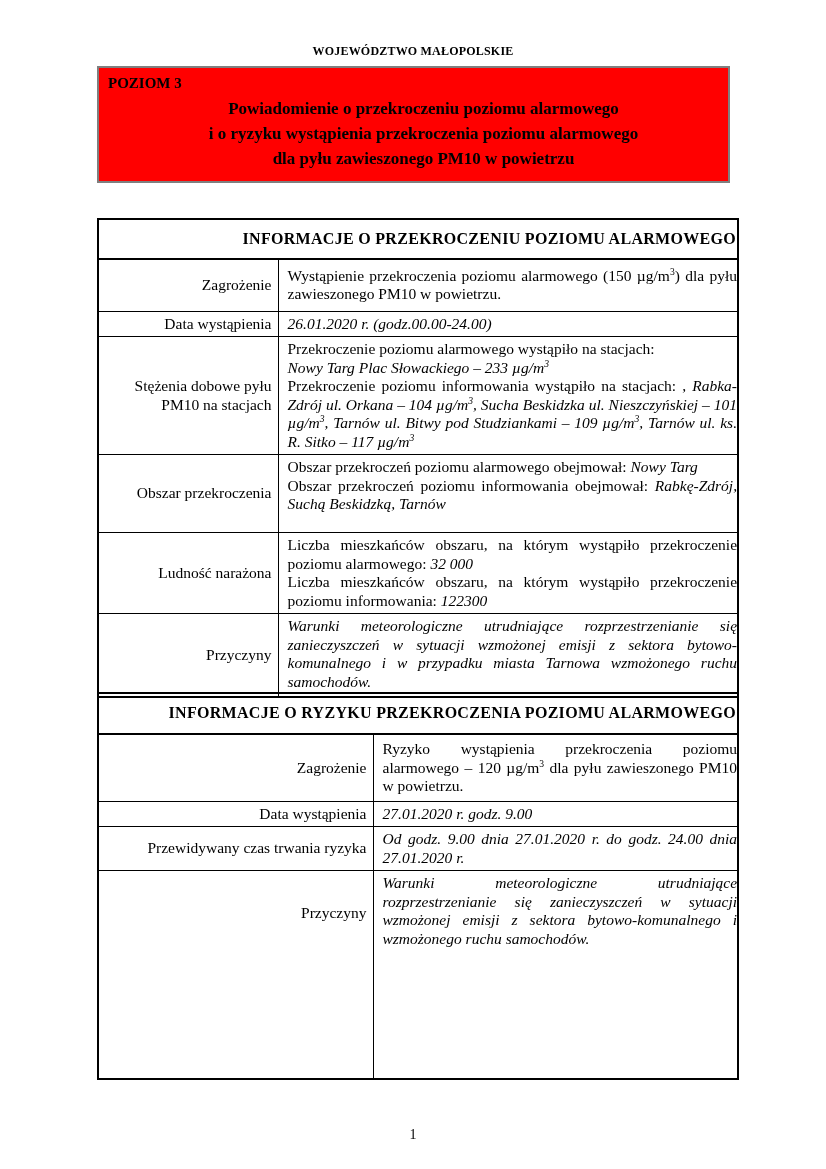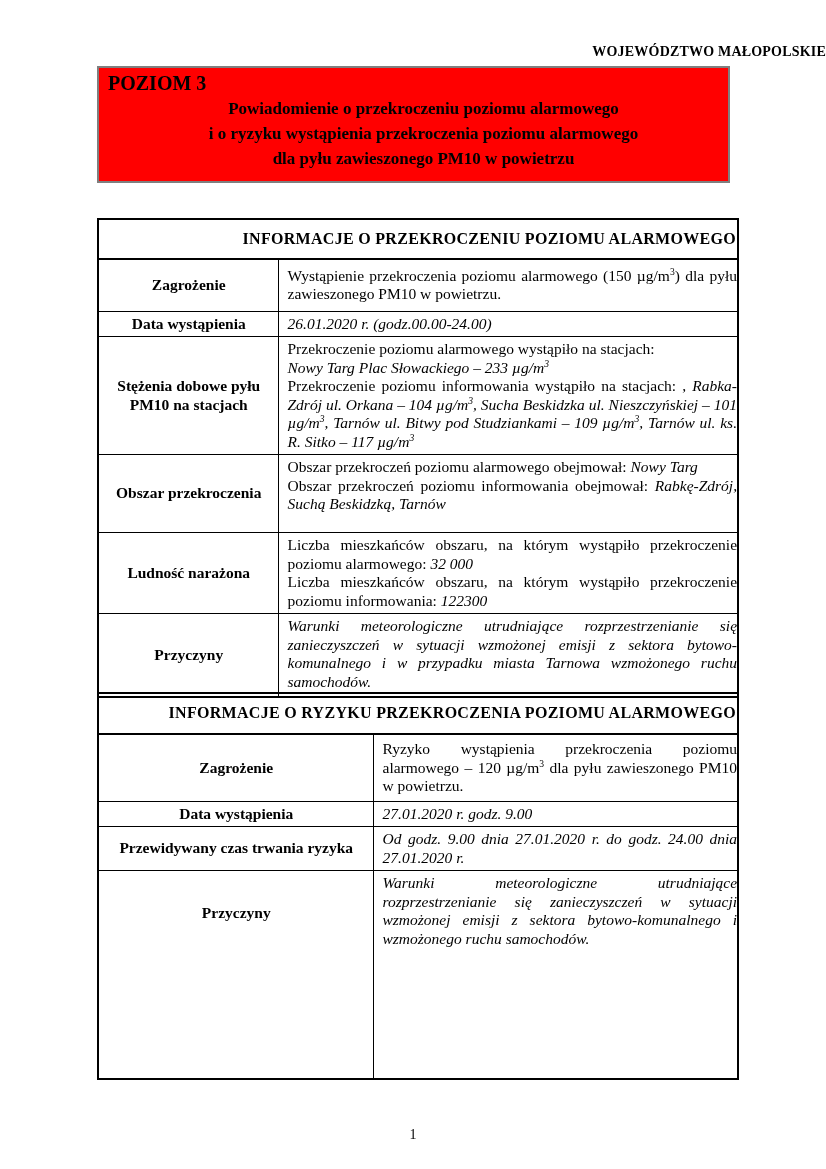--- a/index.html
+++ b/index.html
@@ -5,32 +5,32 @@
   html, body { margin: 0; padding: 0; }
   body {
     width: 826px; height: 1169px;
     background: #ffffff;
     font-family: "Liberation Serif", "DejaVu Serif", serif;
     color: #000000;
     position: relative;
   }
   .doc-title {
     position: absolute; top: 44px; left: 0; width: 826px;
-    text-align: right; font-weight: bold; font-size: 14px;
+    text-align: center; font-weight: bold; font-size: 12px;
     letter-spacing: 0.2px;
   }
   .banner {
     position: absolute; top: 66px; left: 97px;
     width: 633px; height: 117px;
     box-sizing: border-box;
     border: 2px solid #7f7f7f;
     padding-top: 3px;
   }
   .banner-level {
-    font-weight: bold; font-size: 20px; line-height: 25px;
+    font-weight: bold; font-size: 15px; line-height: 25px;
     padding-left: 9px; text-align: left;
   }
   .banner-line {
     font-weight: bold; font-size: 17px; line-height: 25px;
     text-align: center;
     margin-left: 20px;
   }
   table.doc-table {
     position: absolute; left: 97px;
     width: 640px;
@@ -44,22 +44,22 @@
   #table-exceedance col.c-value { width: 460px; }
   #table-risk col.c-label { width: 275px; }
   #table-risk col.c-value { width: 365px; }
   .doc-table td { border: 1px solid #000000; box-sizing: border-box; text-align: right; }
   .tbl-title-cell {
     border-bottom: 2px solid #000000 !important;
     font-weight: bold; font-size: 16px; text-align: center;
     vertical-align: middle; letter-spacing: 0.3px;
   }
   td.lbl {
-    font-weight: bold; vertical-align: middle;
-    padding: 1px 6px 1px 7px; text-align: center;
+    font-weight: normal; vertical-align: middle;
+    padding: 1px 6px 1px 7px; text-align: right;
   }
   td.lbl.top-offset { vertical-align: top; padding-top: 33px; }
   td.val {
     vertical-align: top; padding: 3px 0 3px 9px;
     text-align: justify;
   }
   td.val.vmid { vertical-align: middle; }
   .it  { font-style: italic; }
   .sup { vertical-align: super; font-size: 0.62em; line-height: 0; }
   

